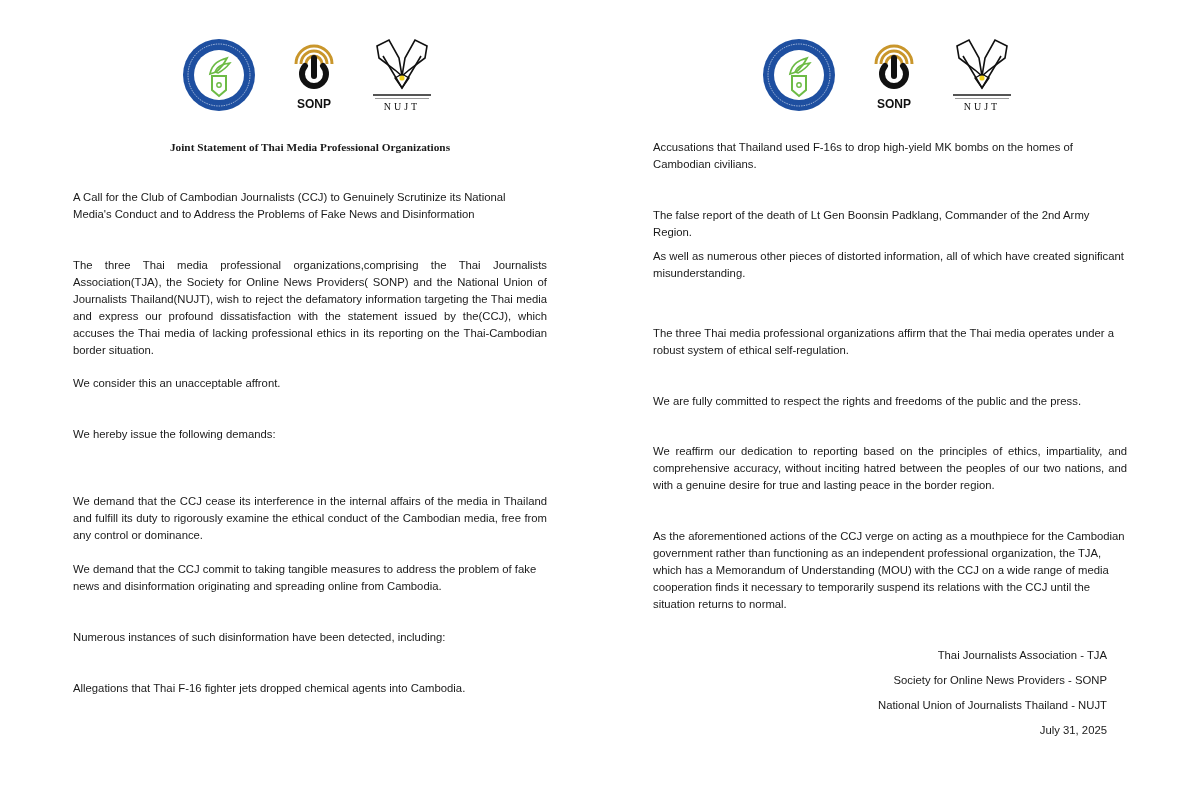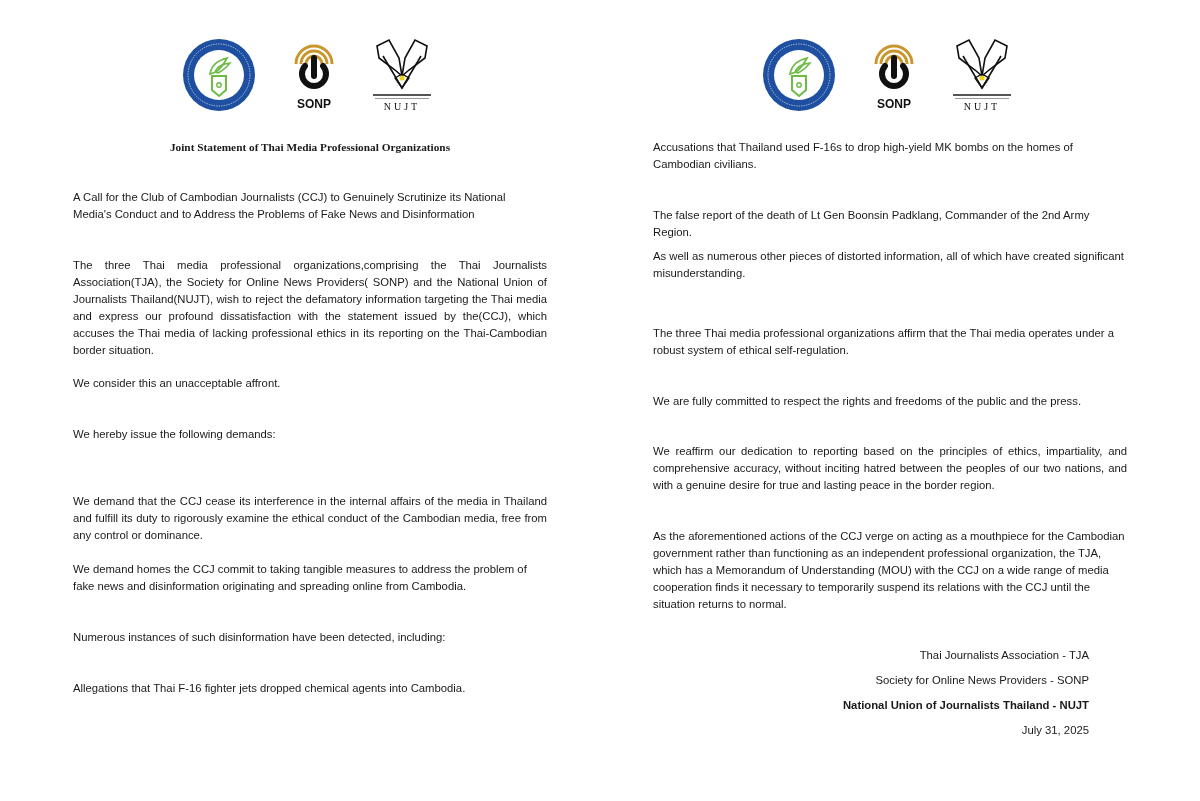--- a/index.html
+++ b/index.html
@@ -9,21 +9,21 @@
   .page.left { left: 0; }
   .page.right { left: 580px; }
   .logos { position: absolute; top: 36px; height: 80px; width: 600px; }
   .logo { position: absolute; top: 0; }
   .logo-tja { left: 182px; width: 74px; height: 74px; top: 2px; }
   .logo-sonp { left: 290px; width: 48px; height: 76px; }
   .logo-nujt { left: 369px; width: 66px; height: 76px; }
   .text { position: absolute; left: 73px; width: 474px; font-size: 11.3px; line-height: 17px; color: #1a1a1a; }
   .page.right .text { left: 73px; }
   .title { position: absolute; left: 73px; width: 474px; top: 139px; text-align: center; font-weight: bold; font-size: 11.3px; line-height: 17px; font-family: Liberation Serif, serif; }
-  .sig { position: absolute; right: 91px; text-align: left; font-size: 11.3px; line-height: 17px; white-space: nowrap; }
+  .sig { position: absolute; right: 73px; text-align: left; font-size: 11.3px; line-height: 17px; white-space: nowrap; }
   .justify { text-align: justify; }
 </style>
 </head>
 <body>
 
 <div class="page left">
   <div class="logos">
     <svg class="logo logo-tja" viewBox="0 0 74 74">
       <circle cx="37" cy="37" r="36" fill="#1e4fa0"></circle>
       <circle cx="37" cy="37" r="25" fill="#ffffff"></circle>
@@ -52,21 +52,21 @@
       <text x="33" y="74" text-anchor="middle" font-family="Liberation Serif, serif" font-size="10" letter-spacing="3" fill="#111">NUJT</text>
     </svg>
   </div>
 
   <div class="title">Joint Statement of Thai Media Professional Organizations</div>
   <div class="text" style="top:189px;">A Call for the Club of Cambodian Journalists (CCJ) to Genuinely Scrutinize its National Media's Conduct and to Address the Problems of Fake News and Disinformation</div>
   <div class="text justify" style="top:257px;">The three Thai media professional organizations,comprising the Thai Journalists Association(TJA), the Society for Online News Providers( SONP) and the National Union of Journalists Thailand(NUJT), wish to reject the defamatory information targeting the Thai media and express our profound dissatisfaction with the statement issued by the(CCJ), which accuses the Thai media of lacking professional ethics in its reporting on the Thai-Cambodian border situation.</div>
   <div class="text" style="top:375px;">We consider this an unacceptable affront.</div>
   <div class="text" style="top:426px;">We hereby issue the following demands:</div>
   <div class="text justify" style="top:493px;">We demand that the CCJ cease its interference in the internal affairs of the media in Thailand and fulfill its duty to rigorously examine the ethical conduct of the Cambodian media, free from any control or dominance.</div>
-  <div class="text" style="top:561px;">We demand homes the CCJ commit to taking tangible measures to address the problem of fake news and disinformation originating and spreading online from Cambodia.</div>
+  <div class="text" style="top:561px;">We demand that the CCJ commit to taking tangible measures to address the problem of fake news and disinformation originating and spreading online from Cambodia.</div>
   <div class="text" style="top:629px;">Numerous instances of such disinformation have been detected, including:</div>
   <div class="text" style="top:680px;">Allegations that Thai F-16 fighter jets dropped chemical agents into Cambodia.</div>
 </div>
 
 <div class="page right">
   <div class="logos">
     <svg class="logo logo-tja" viewBox="0 0 74 74">
       <circle cx="37" cy="37" r="36" fill="#1e4fa0"></circle>
       <circle cx="37" cy="37" r="25" fill="#ffffff"></circle>
       <circle cx="37" cy="37" r="31" fill="none" stroke="#ffffff" stroke-width="0.6" stroke-dasharray="1.5 1"></circle>
@@ -98,15 +98,15 @@
   <div class="text" style="top:139px;">Accusations that Thailand used F-16s to drop high-yield MK bombs on the homes of Cambodian civilians.</div>
   <div class="text" style="top:207px;">The false report of the death of Lt Gen Boonsin Padklang, Commander of the 2nd Army Region.</div>
   <div class="text" style="top:248px;">As well as numerous other pieces of distorted information, all of which have created significant misunderstanding.</div>
   <div class="text" style="top:325px;">The three Thai media professional organizations affirm that the Thai media operates under a robust system of ethical self-regulation.</div>
   <div class="text" style="top:393px;">We are fully committed to respect the rights and freedoms of the public and the press.</div>
   <div class="text justify" style="top:443px;">We reaffirm our dedication to reporting based on the principles of ethics, impartiality, and comprehensive accuracy, without inciting hatred between the peoples of our two nations, and with a genuine desire for true and lasting peace in the border region.</div>
   <div class="text" style="top:528px;">As the aforementioned actions of the CCJ verge on acting as a mouthpiece for the Cambodian government rather than functioning as an independent professional organization, the TJA, which has a Memorandum of Understanding (MOU) with the CCJ on a wide range of media cooperation finds it necessary to temporarily suspend its relations with the CCJ until the situation returns to normal.</div>
 
   <div class="sig" style="top:647px;">Thai Journalists Association - TJA</div>
   <div class="sig" style="top:672px;">Society for Online News Providers - SONP</div>
-  <div class="sig" style="top:697px;font-weight:bold;">National Union of Journalists Thailand - NUJT</div>
+  <div class="sig" style="top:697px;">National Union of Journalists Thailand - NUJT</div>
   <div class="sig" style="top:722px;">July 31, 2025</div>
 </div>
 
 </body></html>

